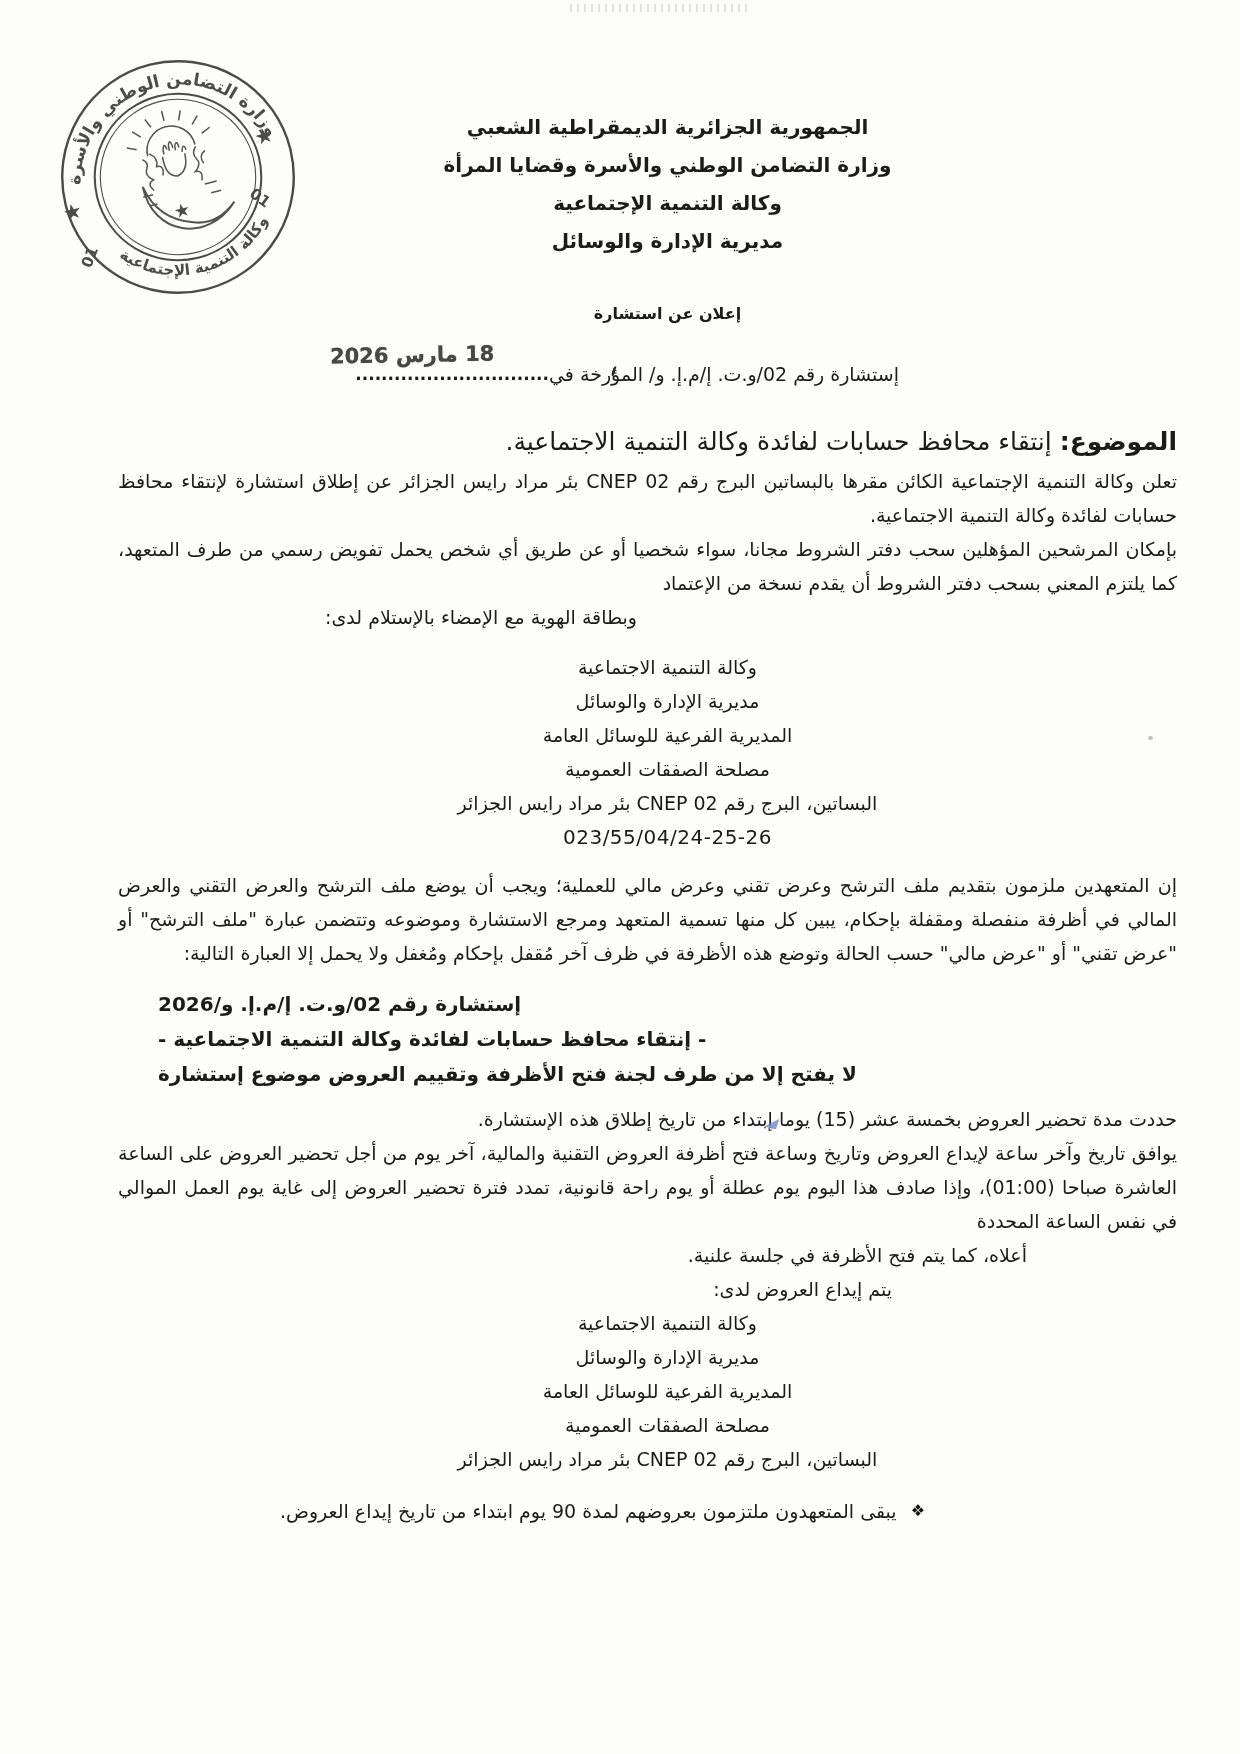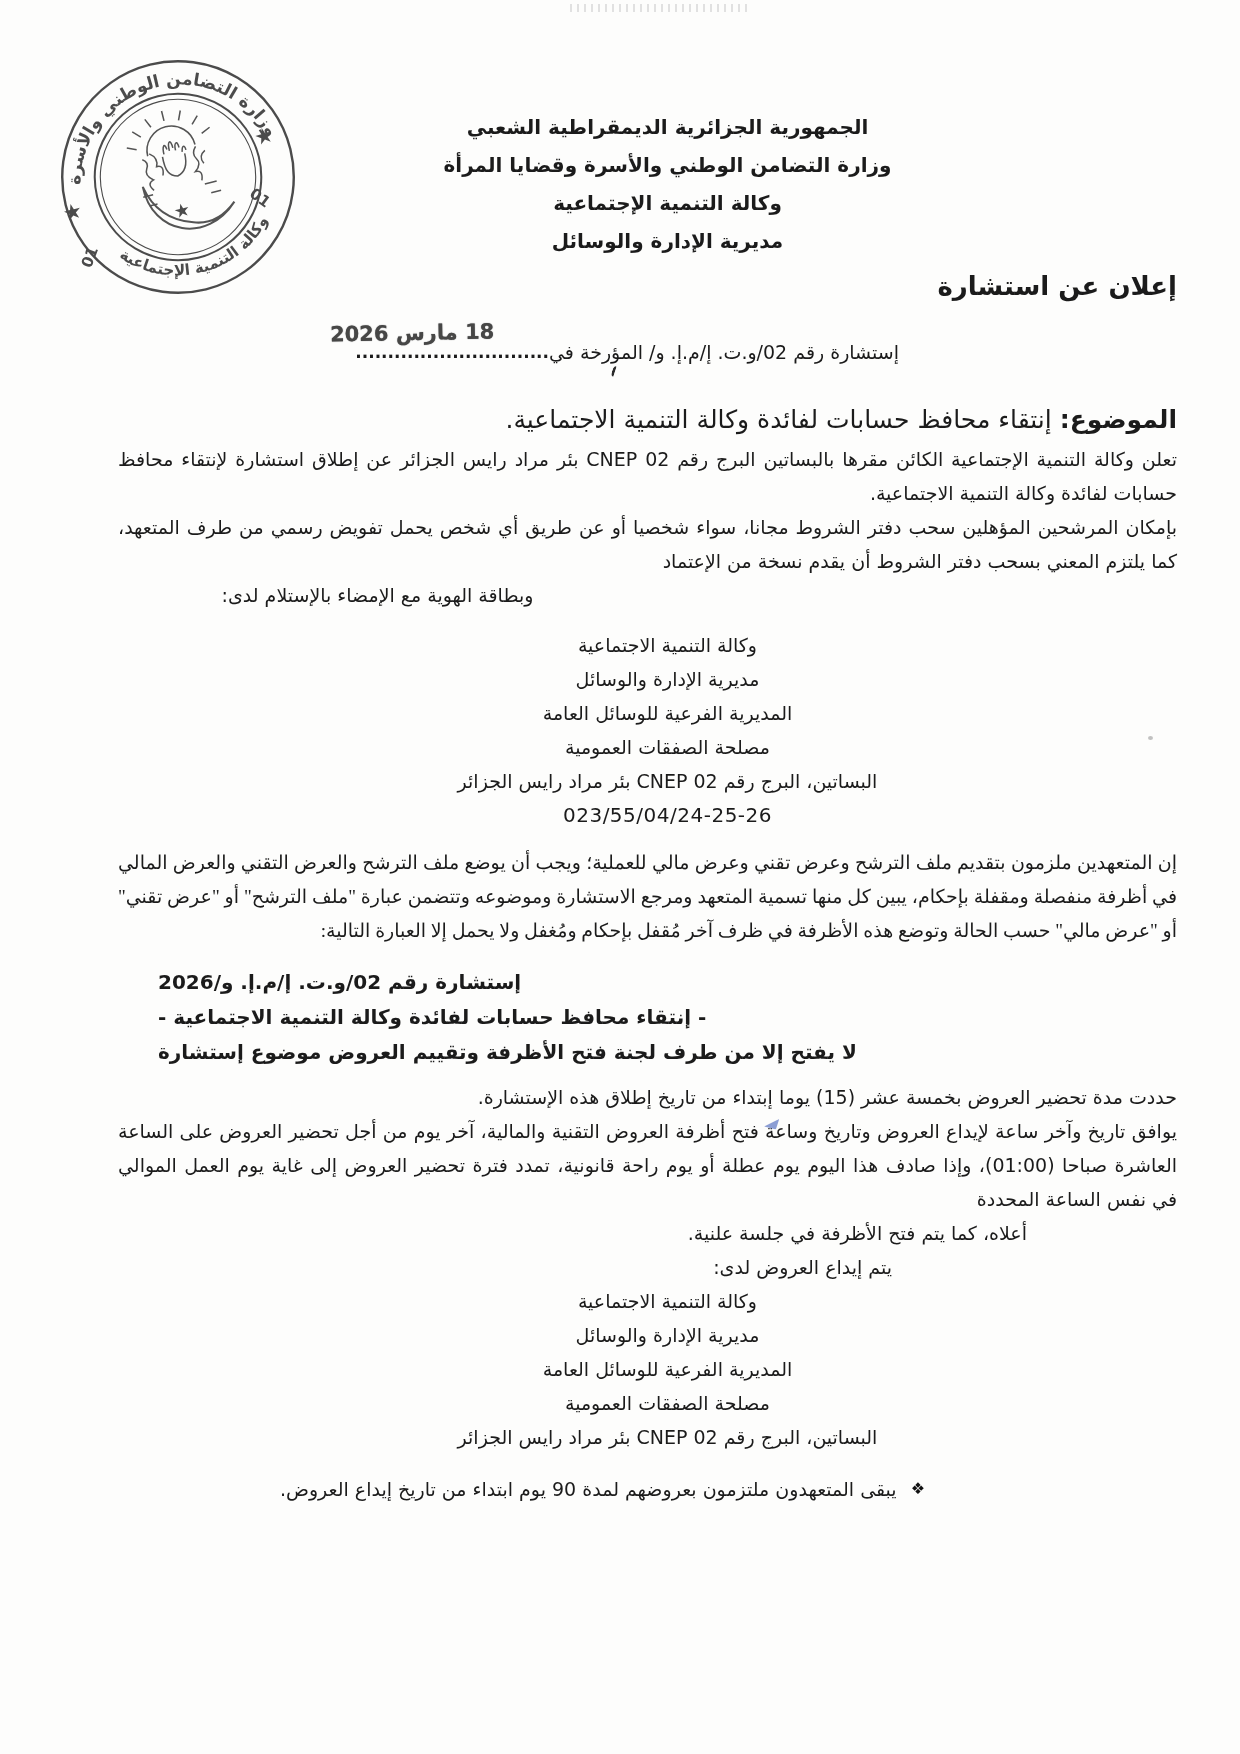--- a/index.html
+++ b/index.html
@@ -5,46 +5,46 @@
   * { margin:0; padding:0; box-sizing:border-box; }
   html,body { background:#ffffff; }
   .page {
     width:1240px; height:1754px; position:relative; overflow:hidden;
     background:#fdfdfc; direction:rtl; color:#1b1b1b;
     font-family:"DejaVu Sans", sans-serif;
   }
   .content { padding:108px 63px 0 118px; }
 
   .hdr { text-align:center; font-weight:bold; font-size:20px; line-height:38px; margin-left:40px; }
-  .title { font-weight:bold; font-size:26px; margin-top:11px; margin-left:40px; }
+  .title { text-align:center; font-weight:bold; font-size:16px; margin-top:44px; margin-left:40px; }
 
   .ref { position:relative; margin-top:40px; font-size:19px; white-space:nowrap;
          padding-right:278px; height:30px; }
   .ref-label { font-size:19px; }
   .ref-dots { font-weight:bold; letter-spacing:2px; font-size:17px; vertical-align:1px; }
   .ref-stamp {
     position:absolute; left:212px; top:-20px;
     font-weight:bold; font-size:21px; color:#2e2e2e;
     transform:rotate(-1deg); opacity:.88;
     text-shadow:0 0 1px #555;
   }
 
   .subject { margin-top:34px; font-size:25px; }
   .subject-label { font-weight:bold; }
 
   .para { font-size:19px; line-height:34px; text-align:justify; }
   .intro-p1 { margin-top:8px; }
-  .intro-lada { text-align:center; padding-right:540px; white-space:nowrap; }
+  .intro-lada { text-align:right; padding-right:540px; white-space:nowrap; }
 
   .addr { text-align:center; font-weight:normal; font-size:19px; line-height:34px; margin-left:40px; }
   .addr1 { margin-top:16px; }
   .addr2 { margin-top:0; }
   .phone { direction:ltr; font-size:20px; letter-spacing:.5px; }
 
-  .submission { margin-top:14px;font-family:Liberation Serif, serif; }
+  .submission { margin-top:14px; }
 
   .envelope { text-align:left; font-weight:bold; margin-top:22px; margin-left:40px; }
   .envelope > div { margin-bottom:11px; font-size:20px; }
 
   .deadline1 { margin-top:16px; }
   .dl3 { text-align:right; padding-right:150px; }
   .deposit { text-align:right; padding-right:285px; }
 
   .validity { margin-top:20px; display:flex; gap:14px; padding-right:252px;
               font-size:19px; line-height:30px; align-items:flex-start; }

